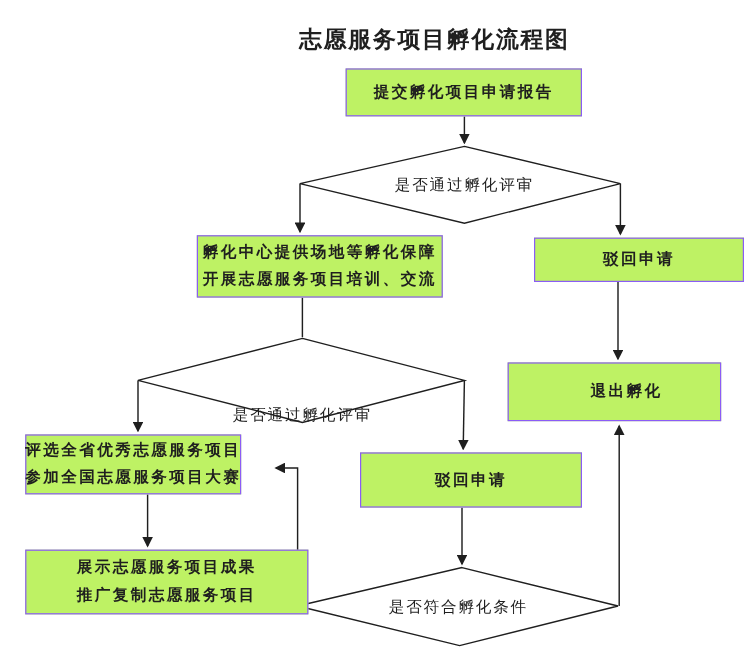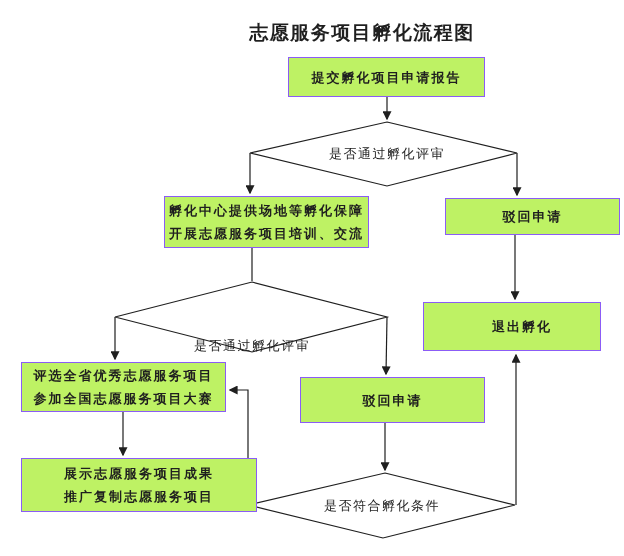--- a/index.html
+++ b/index.html
@@ -70,21 +70,21 @@
   <div class="node" style="left:445px;top:198px;width:175px;height:37px;align-items:center;">
     <span>驳回申请</span>
   </div>
 
   <div class="dlabel" style="left:252px;top:318px;margin-top:28px;">是否通过孵化评审</div>
 
   <div class="node" style="left:423px;top:302px;width:178px;height:49px;padding-left:20px;">
     <span>退出孵化</span>
   </div>
 
-  <div class="node" style="left:21px;top:362px;width:205px;height:50px;">
+  <div class="node" style="left:21px;top:362px;width:180px;height:50px;">
     <span>评选全省优秀志愿服务项目</span>
     <span>参加全国志愿服务项目大赛</span>
   </div>
 
   <div class="node" style="left:300px;top:377px;width:185px;height:46px;">
     <span>驳回申请</span>
   </div>
 
   <div class="node" style="left:21px;top:458px;width:236px;height:54px;">
     <span>展示志愿服务项目成果</span>

